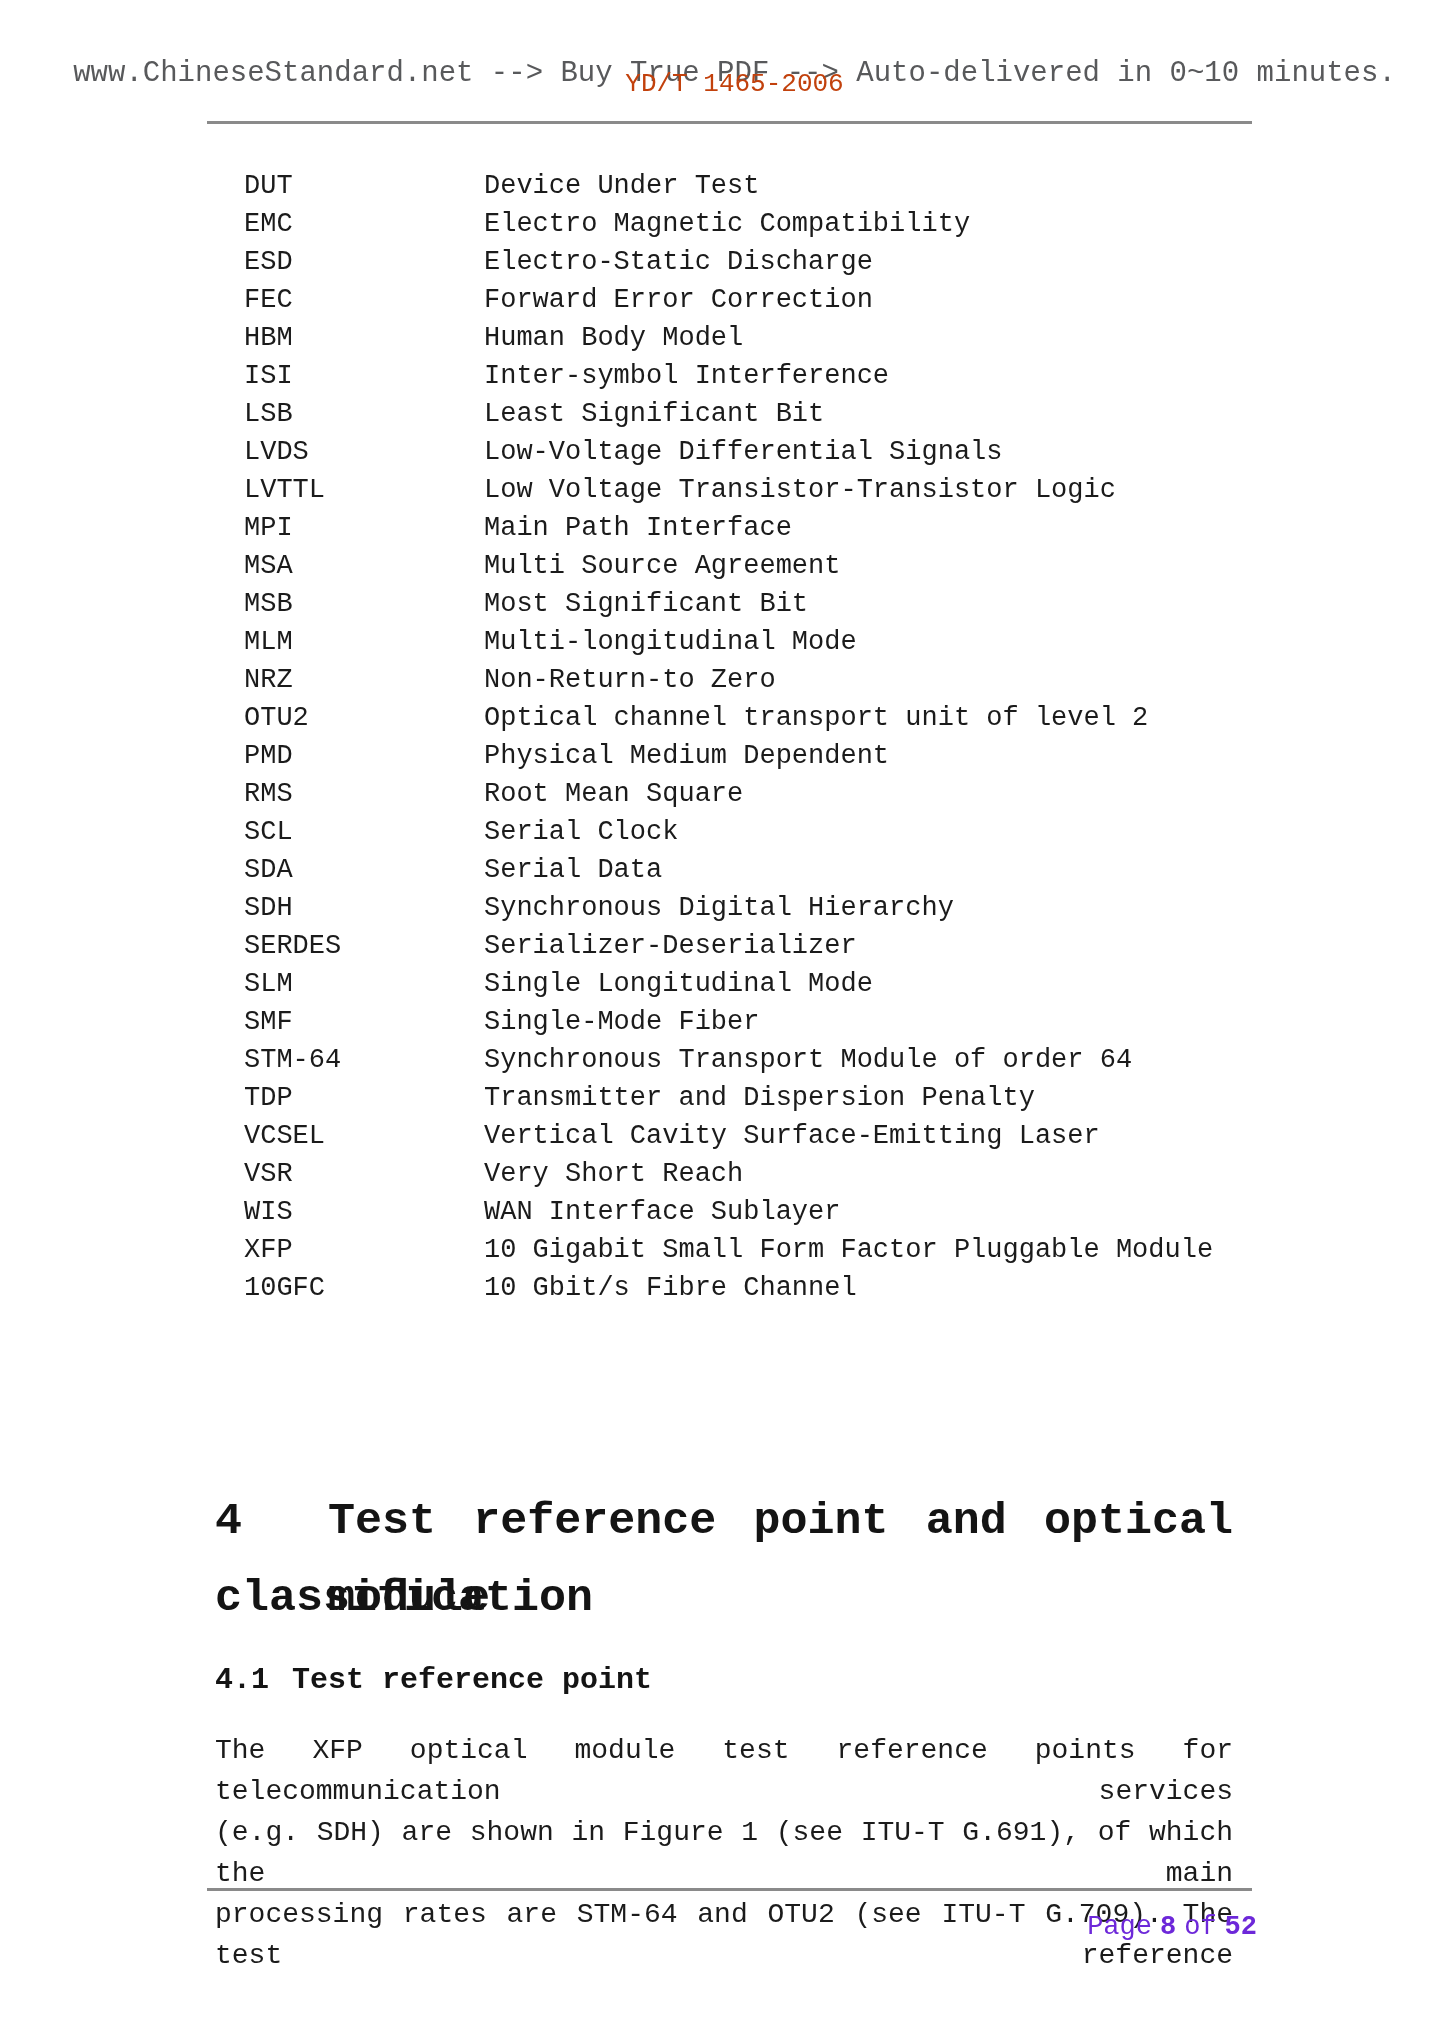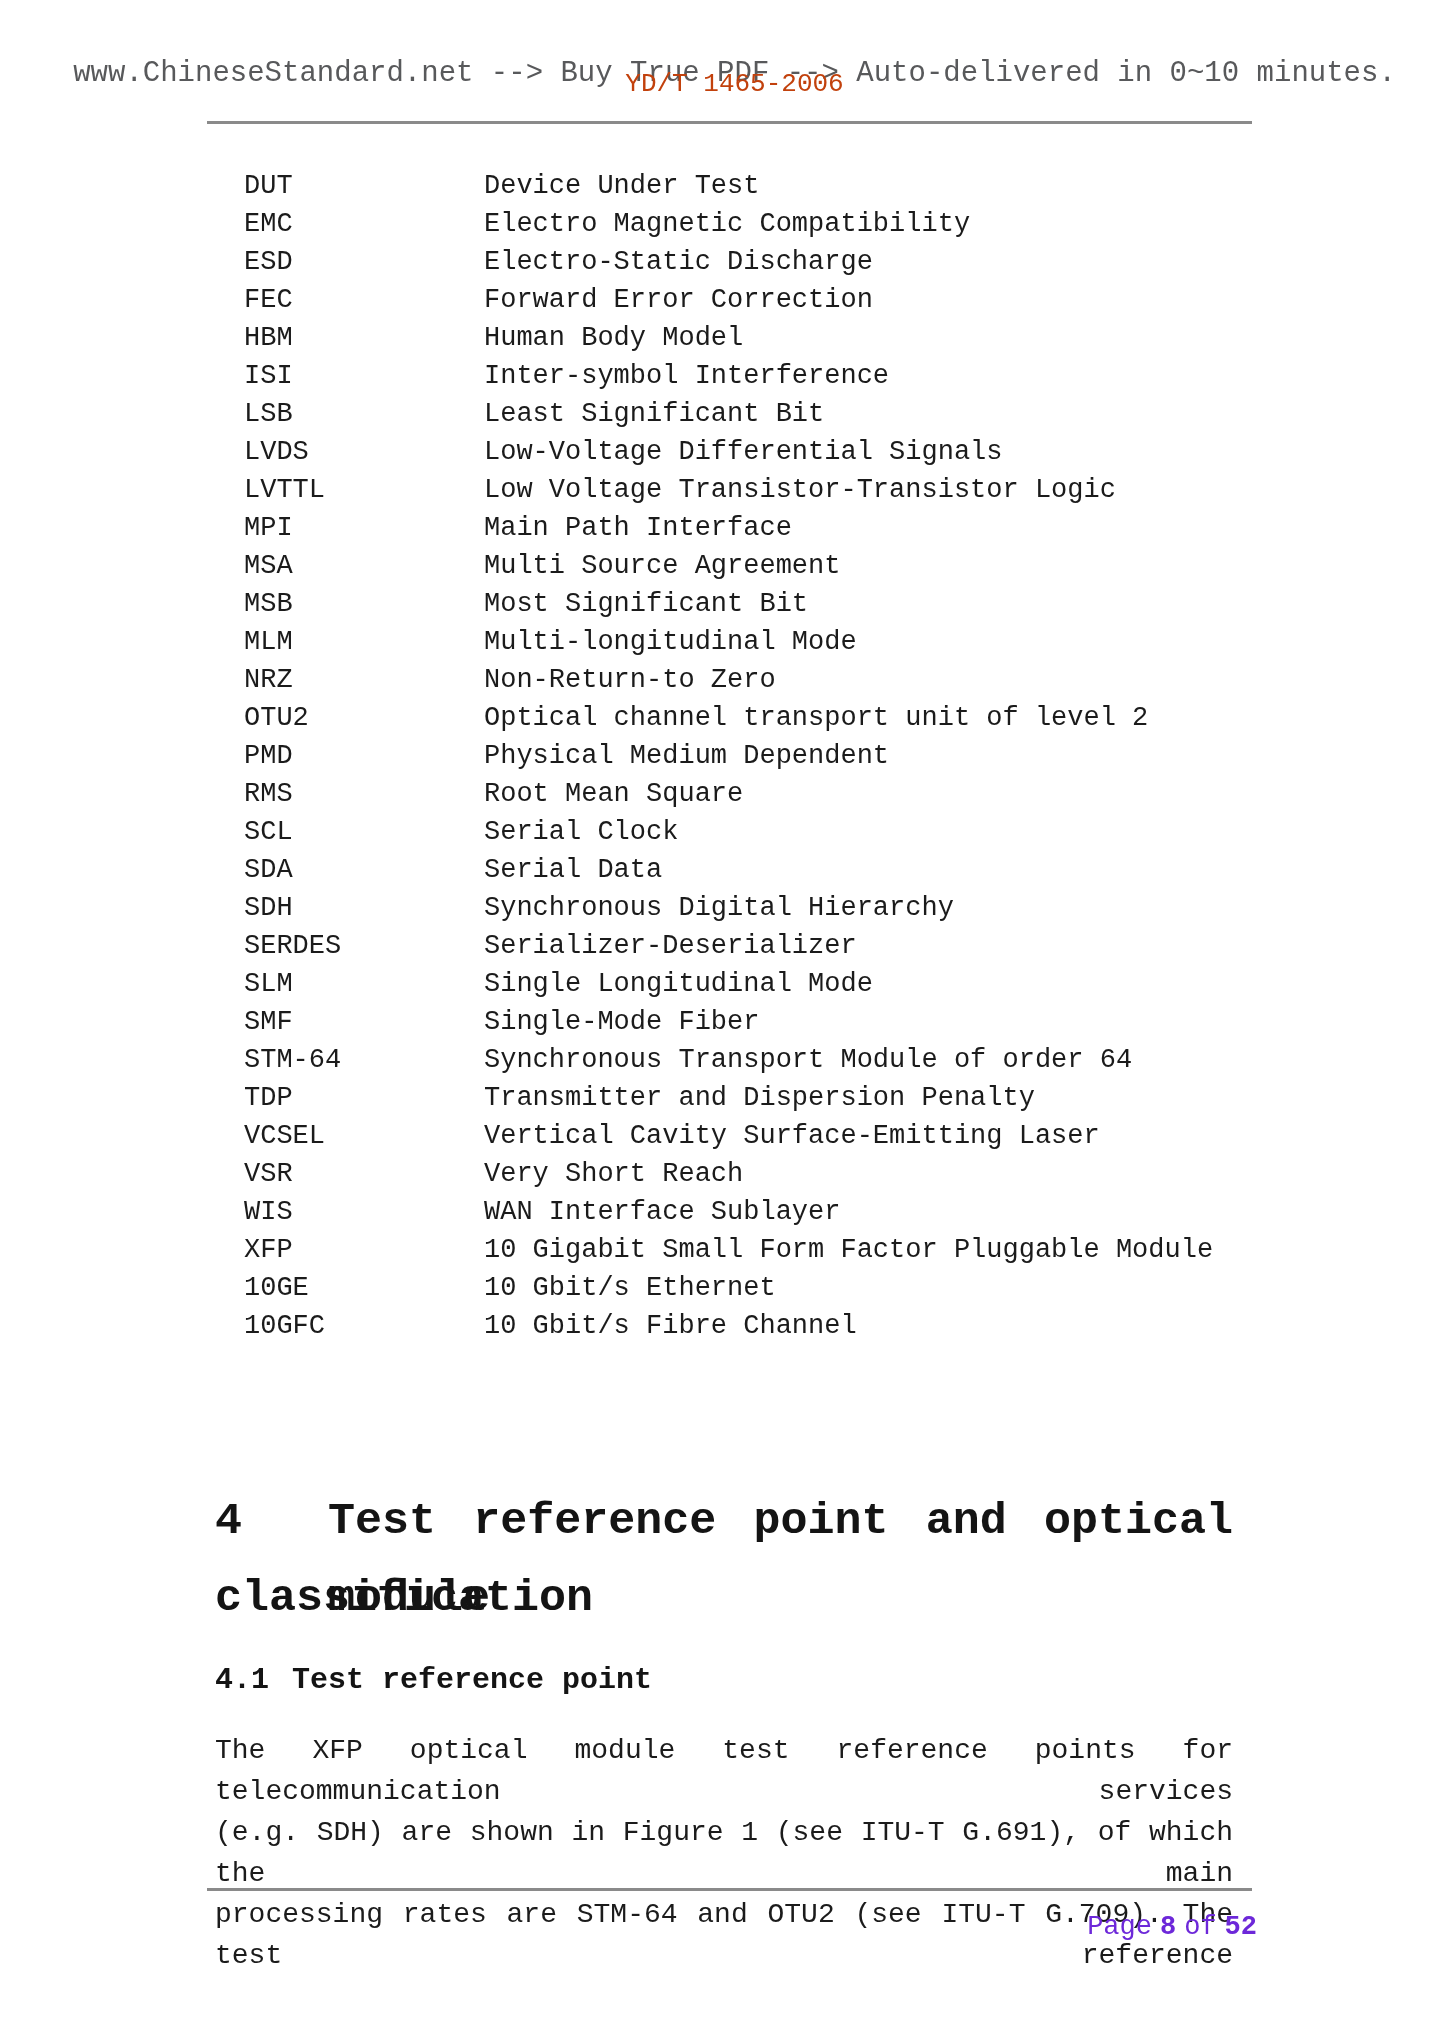--- a/index.html
+++ b/index.html
@@ -86,21 +86,20 @@
     <div class="abbr-row"><span class="abbr-term">SDH</span><span class="abbr-def">Synchronous Digital Hierarchy</span></div>
     <div class="abbr-row"><span class="abbr-term">SERDES</span><span class="abbr-def">Serializer-Deserializer</span></div>
     <div class="abbr-row"><span class="abbr-term">SLM</span><span class="abbr-def">Single Longitudinal Mode</span></div>
     <div class="abbr-row"><span class="abbr-term">SMF</span><span class="abbr-def">Single-Mode Fiber</span></div>
     <div class="abbr-row"><span class="abbr-term">STM-64</span><span class="abbr-def">Synchronous Transport Module of order 64</span></div>
     <div class="abbr-row"><span class="abbr-term">TDP</span><span class="abbr-def">Transmitter and Dispersion Penalty</span></div>
     <div class="abbr-row"><span class="abbr-term">VCSEL</span><span class="abbr-def">Vertical Cavity Surface-Emitting Laser</span></div>
     <div class="abbr-row"><span class="abbr-term">VSR</span><span class="abbr-def">Very Short Reach</span></div>
     <div class="abbr-row"><span class="abbr-term">WIS</span><span class="abbr-def">WAN Interface Sublayer</span></div>
     <div class="abbr-row"><span class="abbr-term">XFP</span><span class="abbr-def">10 Gigabit Small Form Factor Pluggable Module</span></div>
-    <div class="abbr-row"><span class="abbr-term">10GE</span><span class="abbr-def">10 Gbit/s Ethernet</span></div>
     <div class="abbr-row"><span class="abbr-term">10GFC</span><span class="abbr-def">10 Gbit/s Fibre Channel</span></div>
   </div>
 
   <div class="h1">
     <div class="h1-line1">
       <span class="h1-num">4</span>
       <span class="h1-rest">Test reference point and optical module</span>
     </div>
     <div class="h1-line2">classification</div>
   </div>

